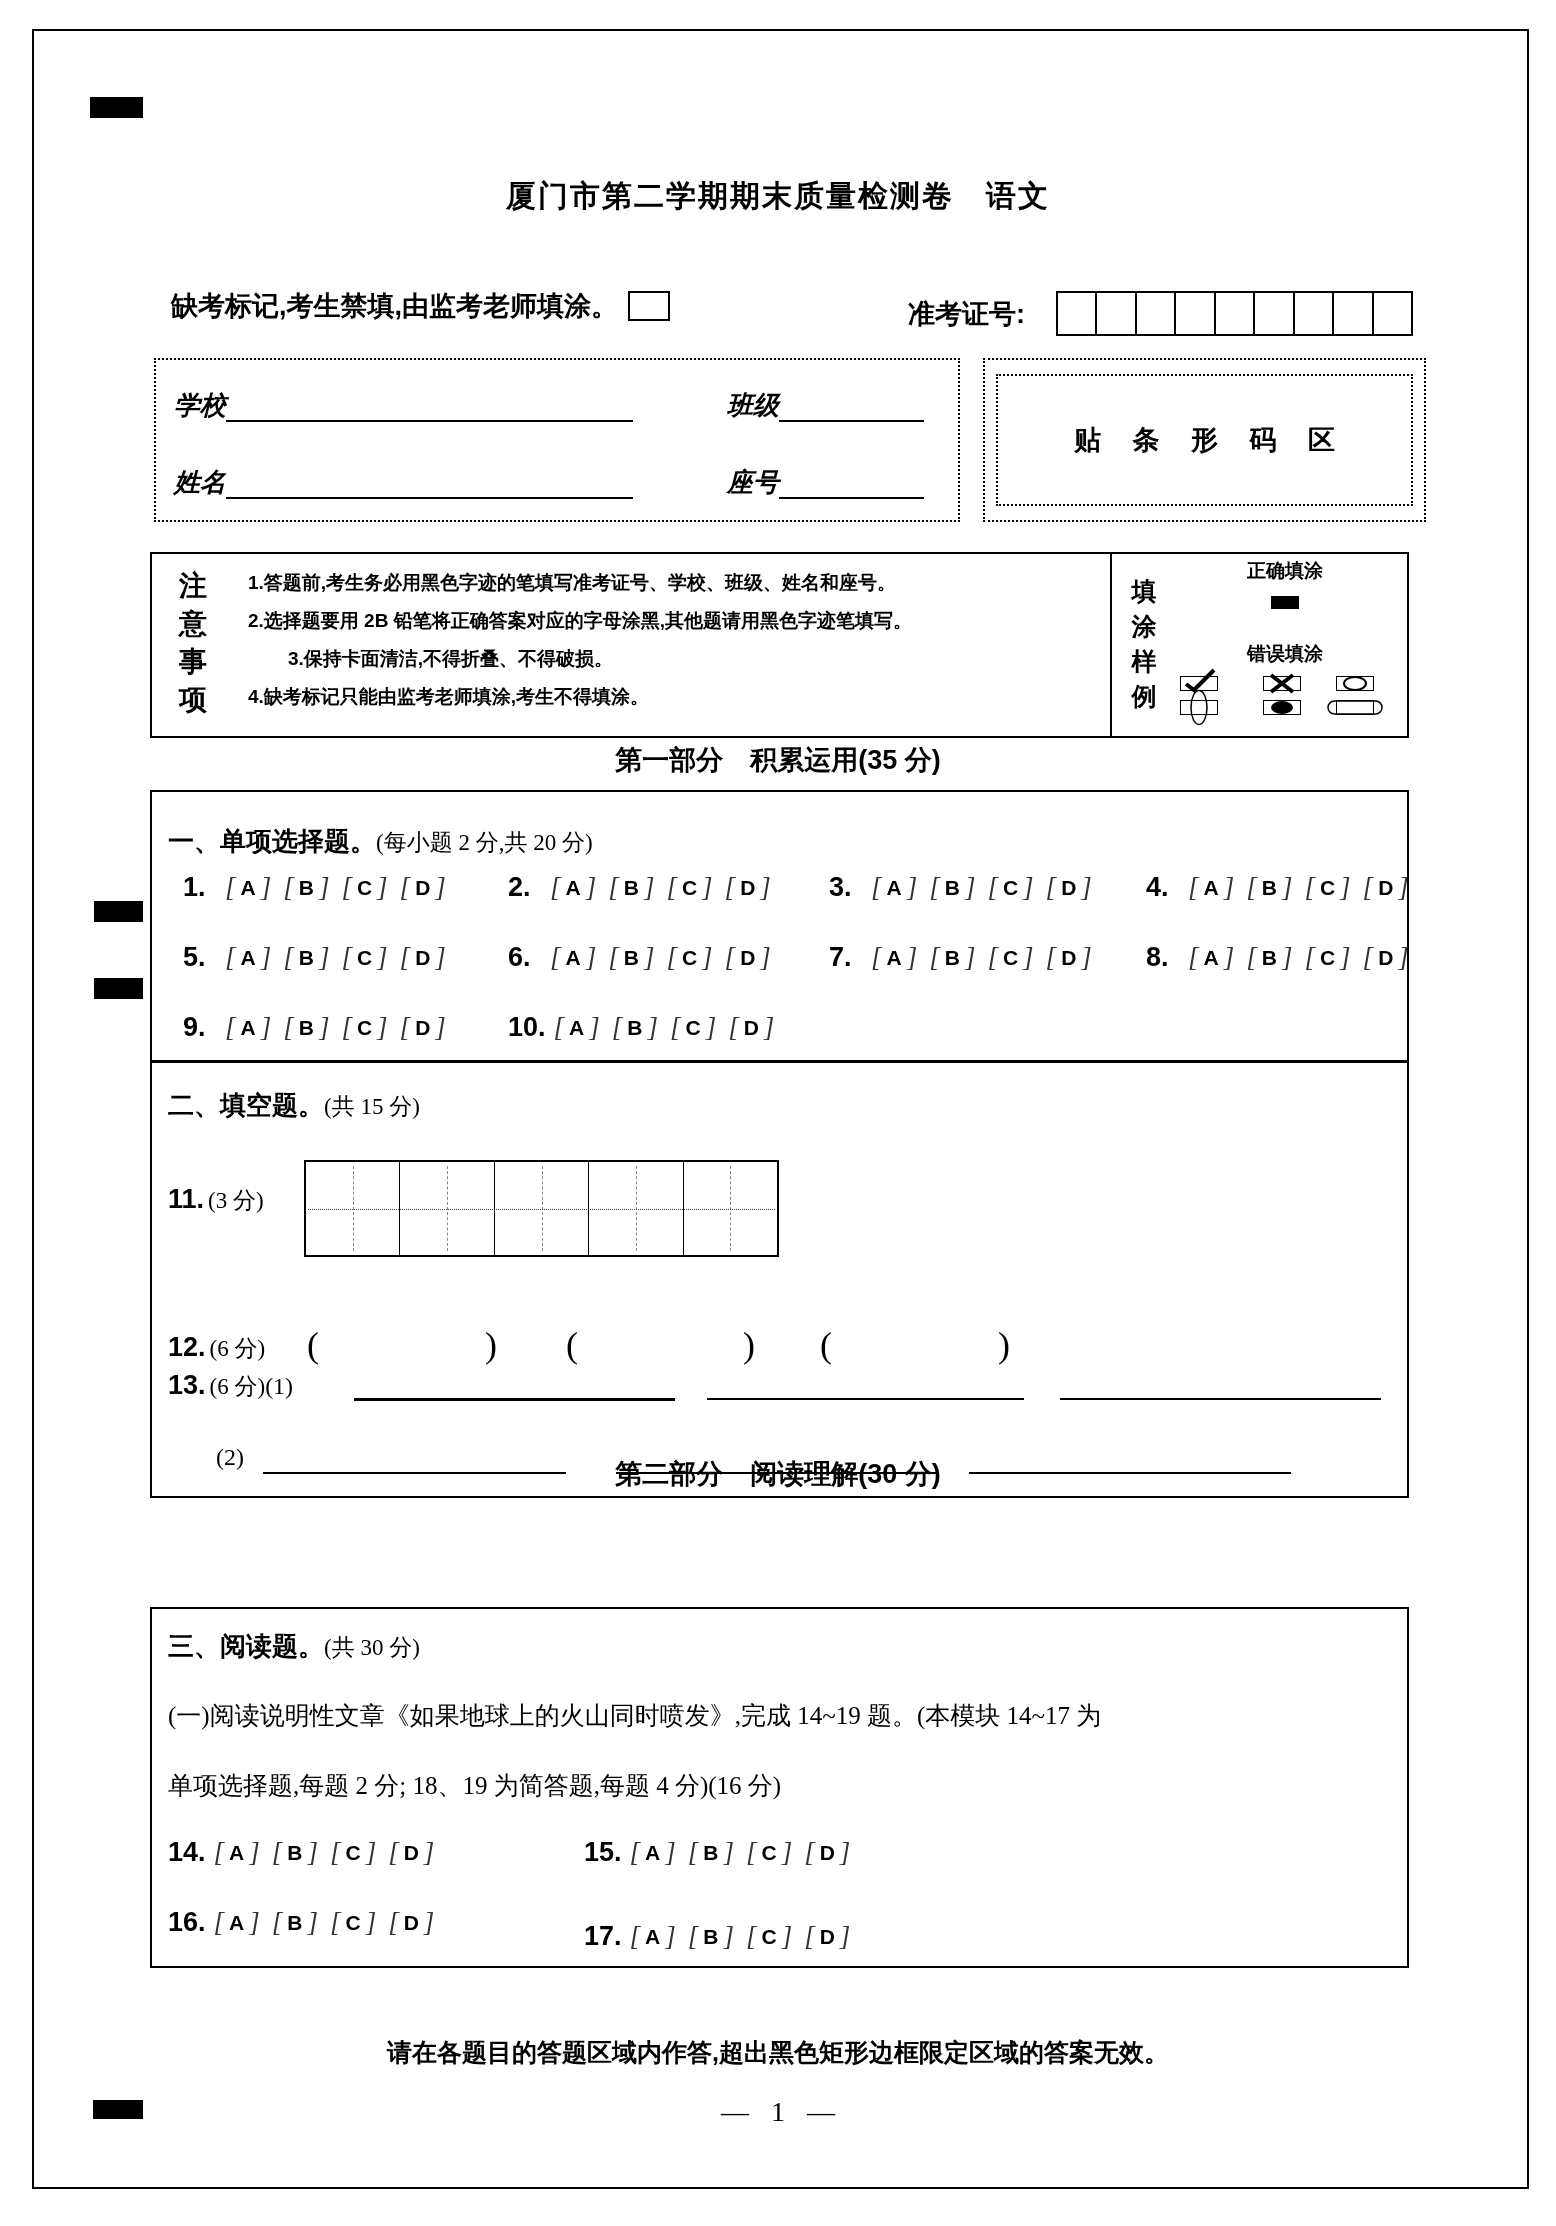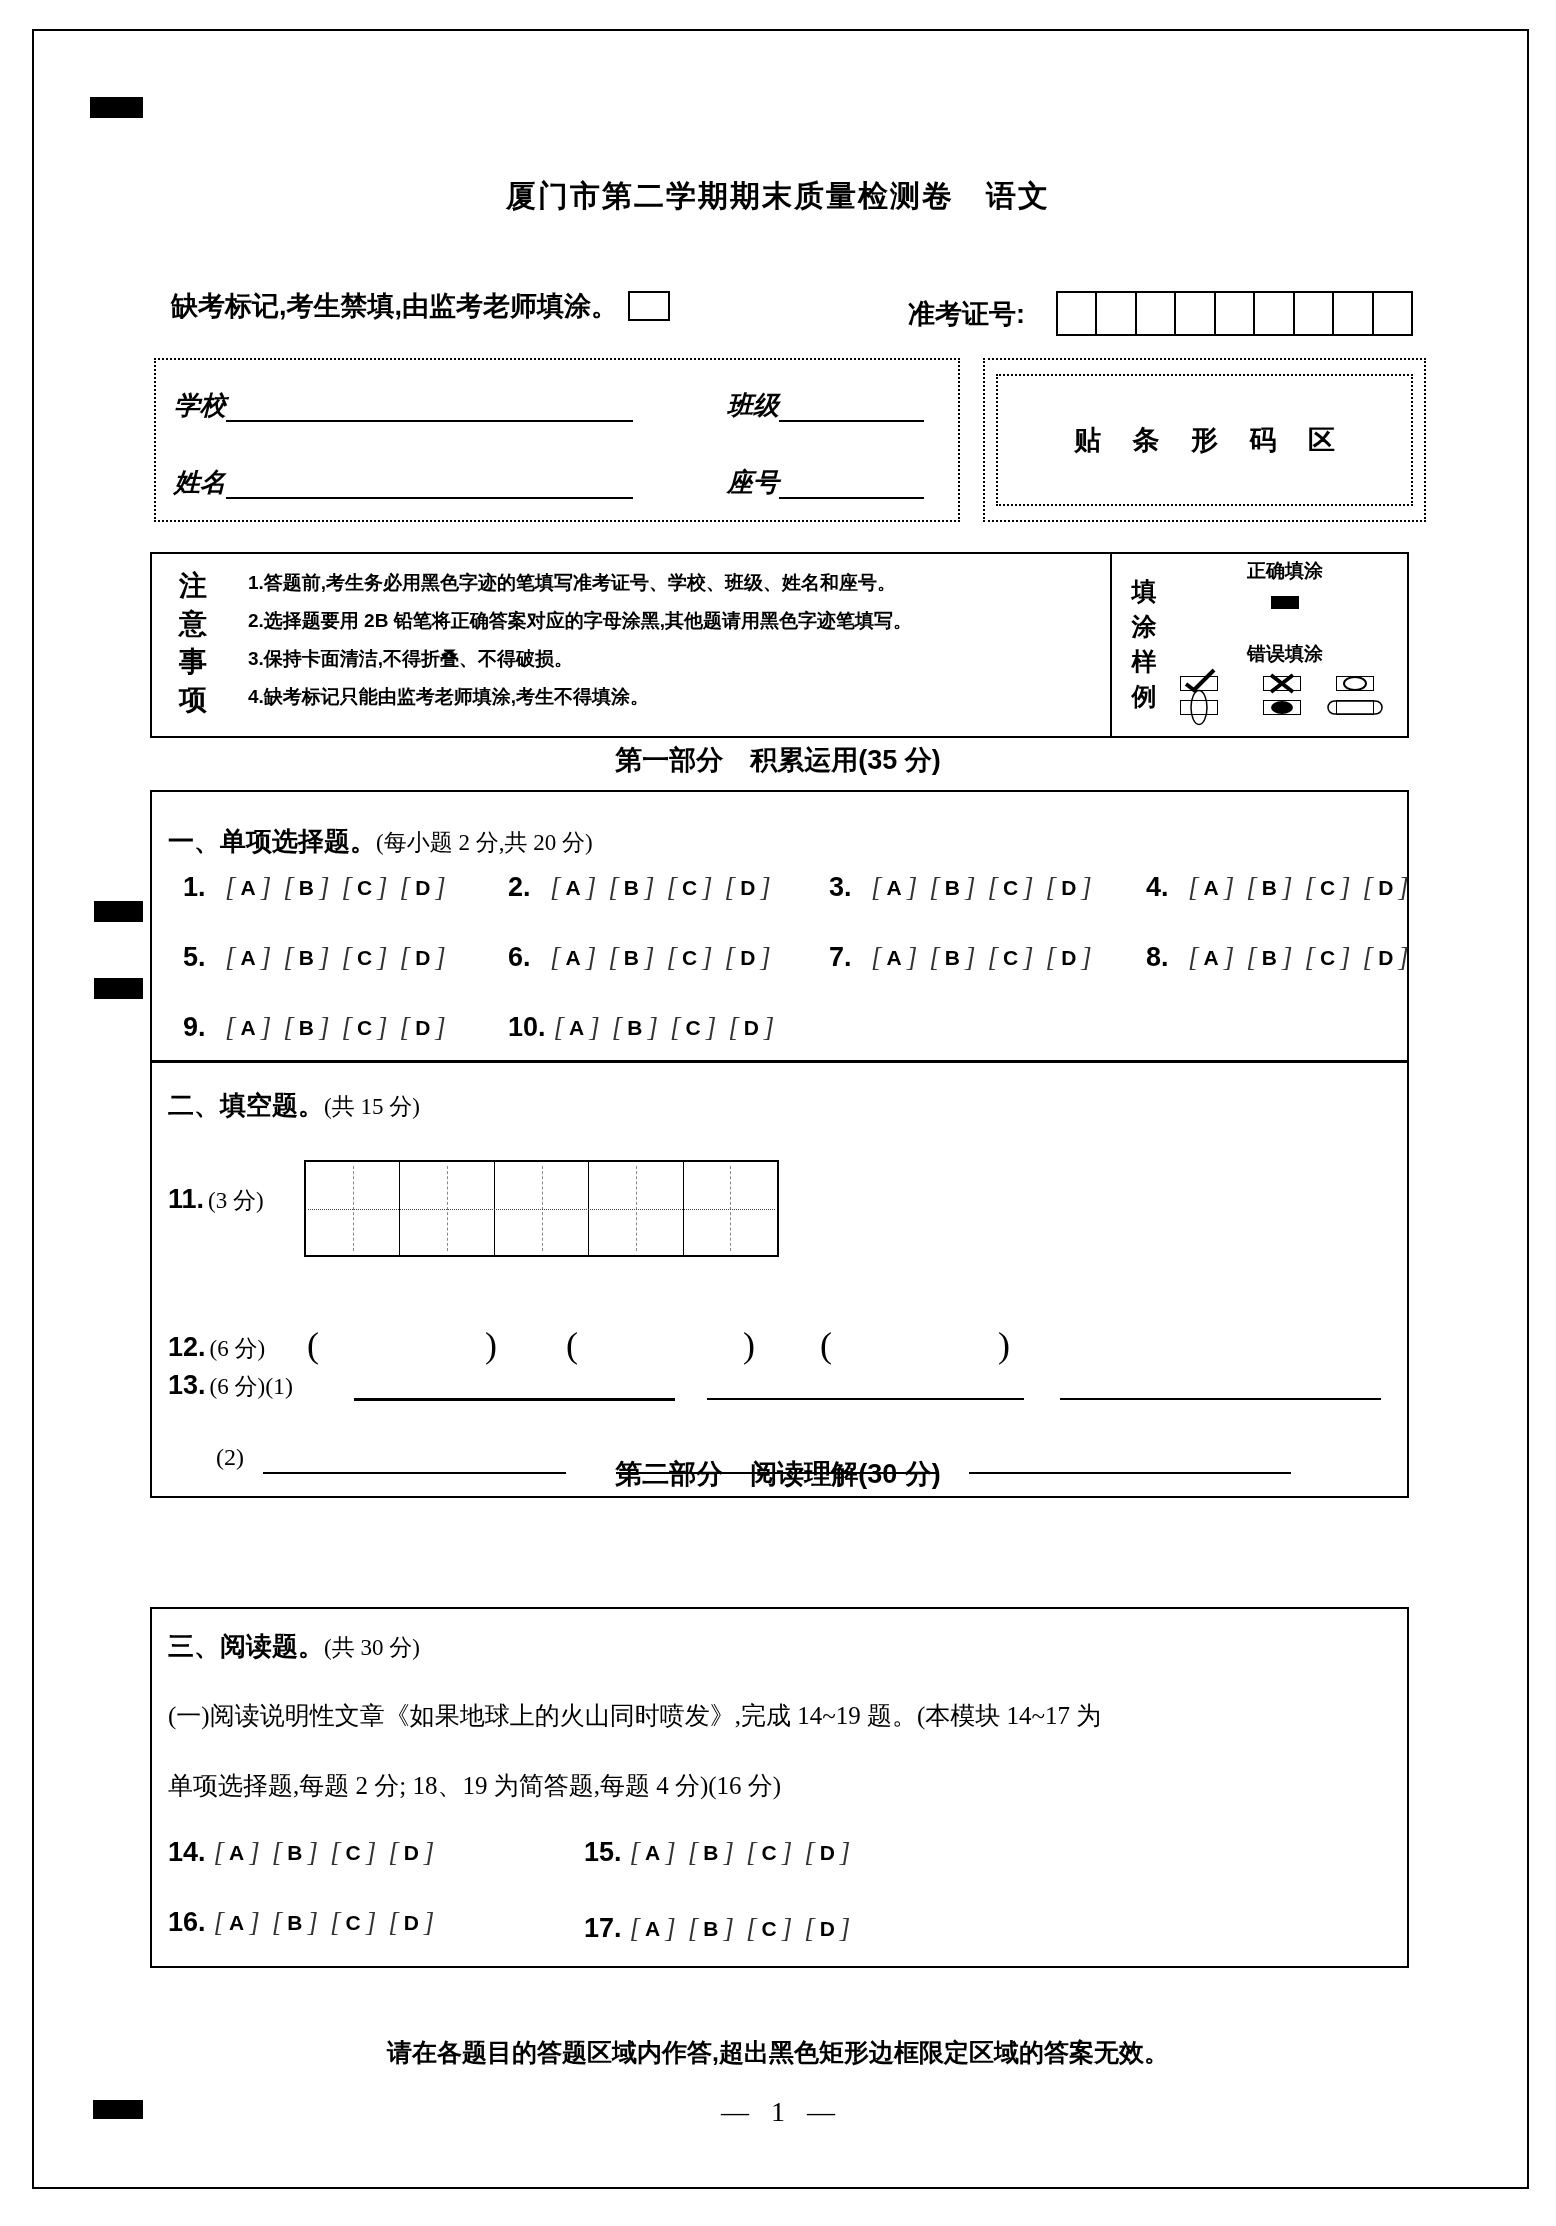--- a/index.html
+++ b/index.html
@@ -139,21 +139,21 @@
 <div class="abs notice-box">
   <div class="vtitle notice-vtitle hei" id="notice-vtitle">
       <span>注</span>
       <span>意</span>
       <span>事</span>
       <span>项</span>
     </div>
   <div id="notice-items">
       <div class="notice-item" style="top: 16px;">1.答题前,考生务必用黑色字迹的笔填写准考证号、学校、班级、姓名和座号。</div>
       <div class="notice-item" style="top: 54px;">2.选择题要用 2B 铅笔将正确答案对应的字母涂黑,其他题请用黑色字迹笔填写。</div>
-      <div class="notice-item" style="top: 92px;">3.保持卡面清洁,不得折叠、不得破损。</div>
+      <div class="notice-item" style="top: 92px; margin-left: 40px;">3.保持卡面清洁,不得折叠、不得破损。</div>
       <div class="notice-item" style="top: 130px;">4.缺考标记只能由监考老师填涂,考生不得填涂。</div>
     </div>
   <div class="notice-divider"></div>
   <div class="vtitle sample-vtitle hei" id="sample-vtitle">
       <span>填</span>
       <span>涂</span>
       <span>样</span>
       <span>例</span>
     </div>
   <div class="sample-label" style="top:4px;">正确填涂</div>
@@ -551,21 +551,21 @@
           <i class="br">[</i>
           <b>C</b>
           <i class="br">]</i>
         </span>
         <span class="opt">
           <i class="br">[</i>
           <b>D</b>
           <i class="br">]</i>
         </span>
       </div>
-      <div class="qitem" style="left: 432px; top: 304px;">
+      <div class="qitem" style="left: 432px; top: 312px;">
         <span class="qnum">17.</span>
         <span class="opt">
           <i class="br">[</i>
           <b>A</b>
           <i class="br">]</i>
         </span>
         <span class="opt">
           <i class="br">[</i>
           <b>B</b>
           <i class="br">]</i>

